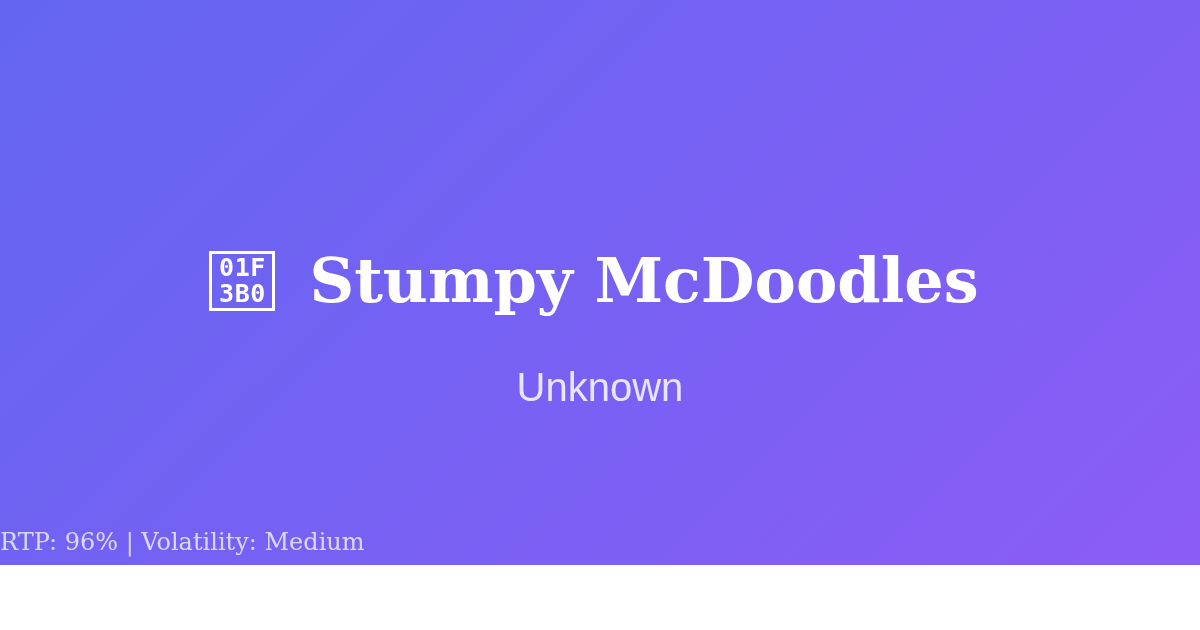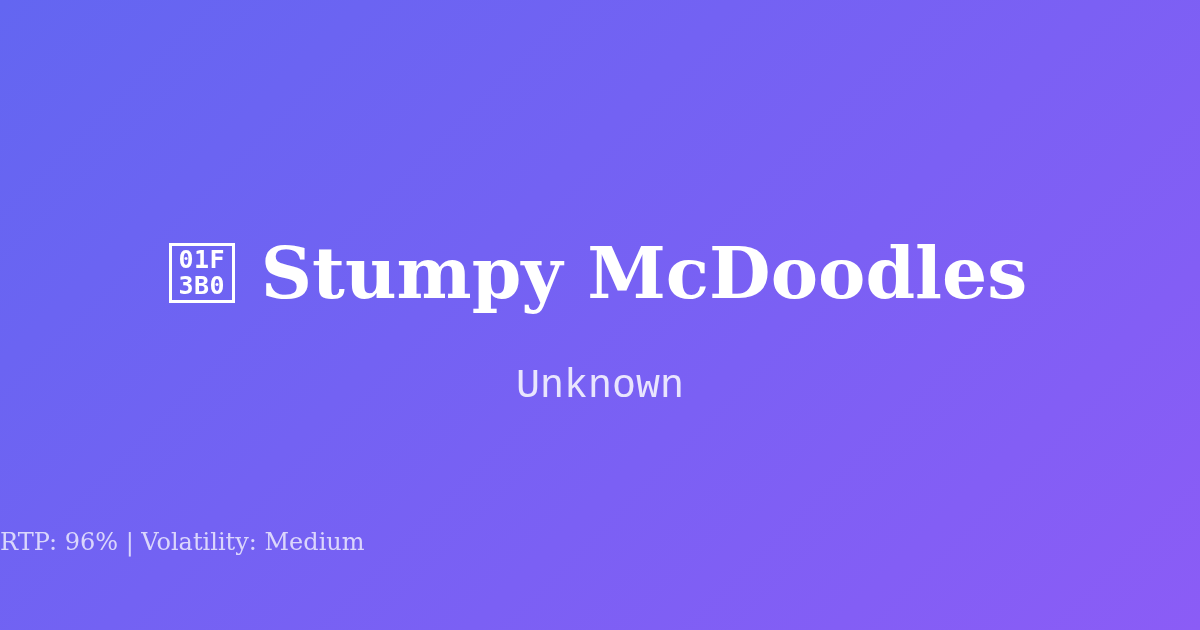--- a/index.html
+++ b/index.html
@@ -12,21 +12,21 @@
     width: 1200px;
     height: 630px;
     overflow: hidden;
     font-family: "DejaVu Serif", "Liberation Serif", serif;
     -webkit-font-smoothing: antialiased;
   }
 
   #og-card {
     position: relative;
     width: 1200px;
-    height: 630px;
+    height: 565px;
     box-sizing: border-box;
     display: flex;
     flex-direction: column;
     align-items: center;
     justify-content: flex-start;
     background: linear-gradient(135deg, #6366f1 0%, #8b5cf6 100%);
     overflow: hidden;
   }
 
   
@@ -63,40 +63,40 @@
     user-select: none;
   }
 
   .tofu-glyph .tofu-line {
     font-size: 25px;
     line-height: 26px;
     display: block;
   }
 
   .game-title {
-    margin: 4px;
+    margin: 12px;
     padding: 0;
     font-family: "DejaVu Serif", "Liberation Serif", serif;
     font-weight: 700;
-    font-size: 71px;
+    font-size: 62px;
     line-height: 86px;
     color: #ffffff;
     white-space: nowrap;
     letter-spacing: 0px;
   }
 
   
   .game-subtitle {
     position: absolute;
     left: 0;
     right: 0;
     top: 362px;
     margin: 0;
     text-align: center;
-    font-family: Liberation Mono, monospace;
+    font-family: Liberation Sans, sans-serif;
     font-weight: 400;
     font-size: 40px;
     line-height: 50px;
     color: rgba(255, 255, 255, 0.84);
     white-space: nowrap;
   }
 
   
   .game-stats {
     position: absolute;

